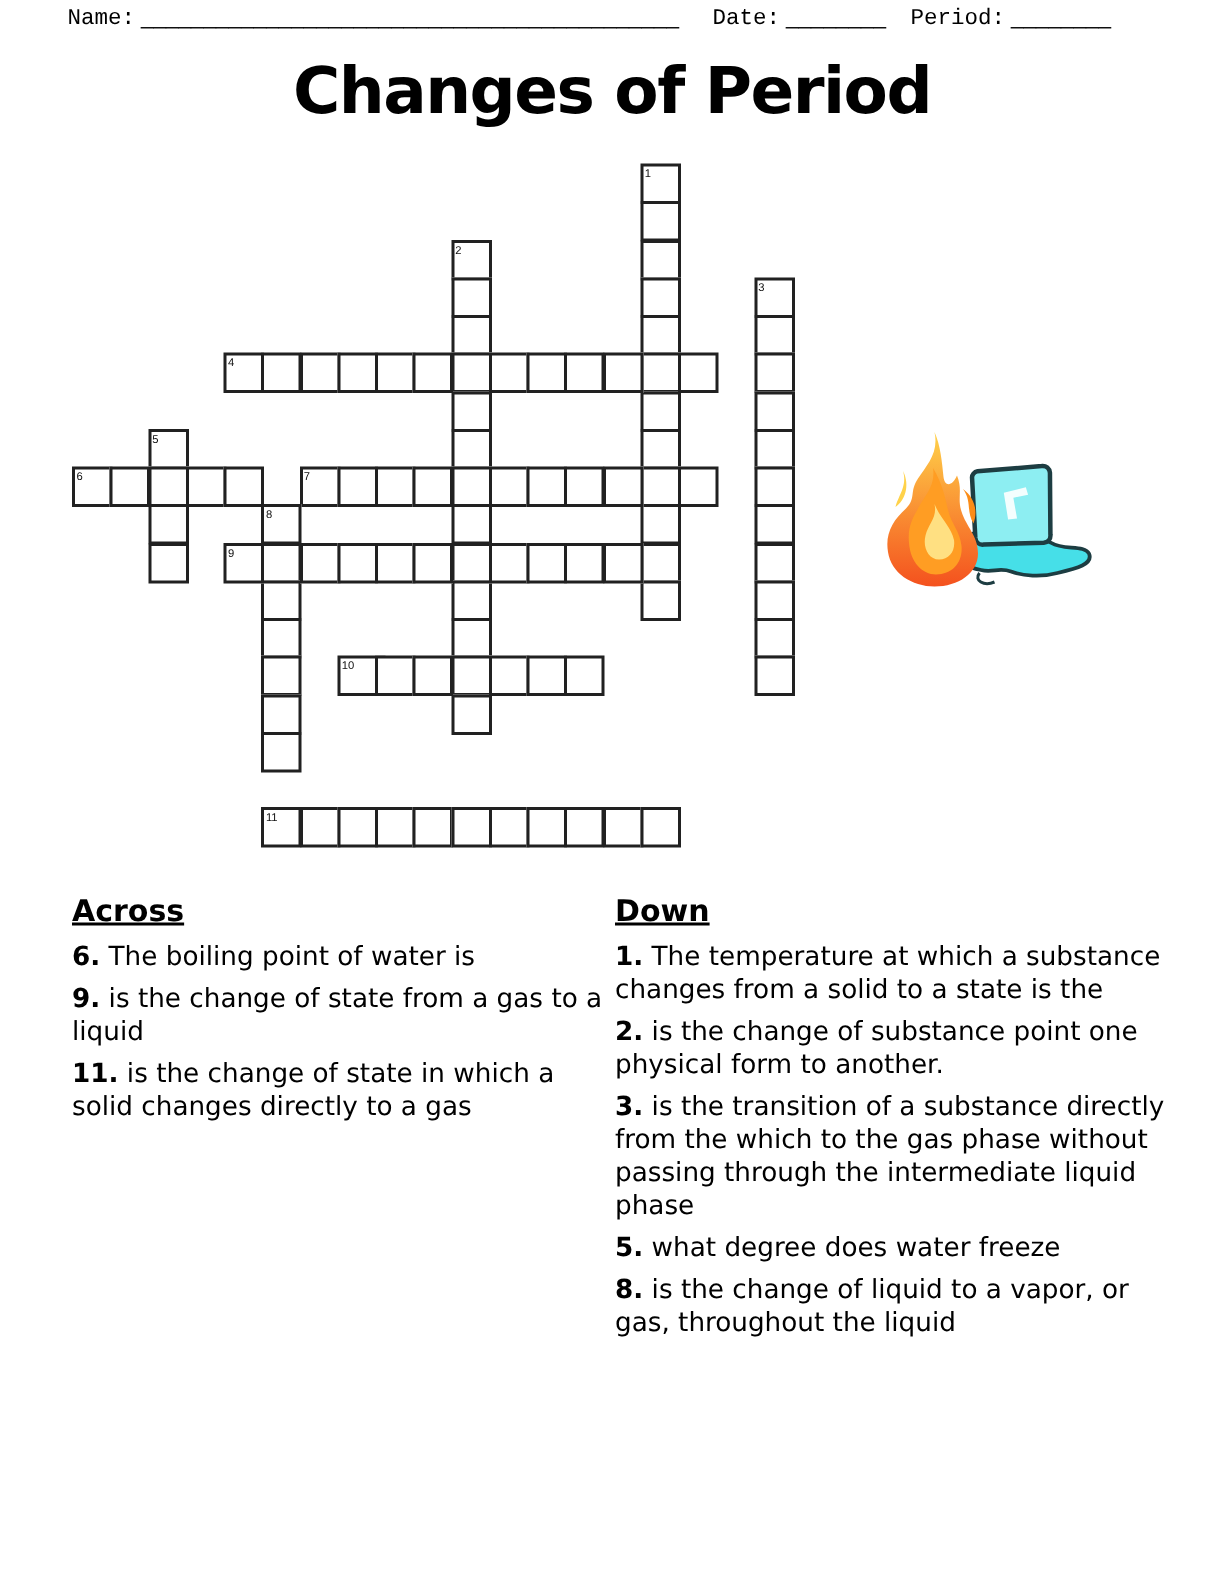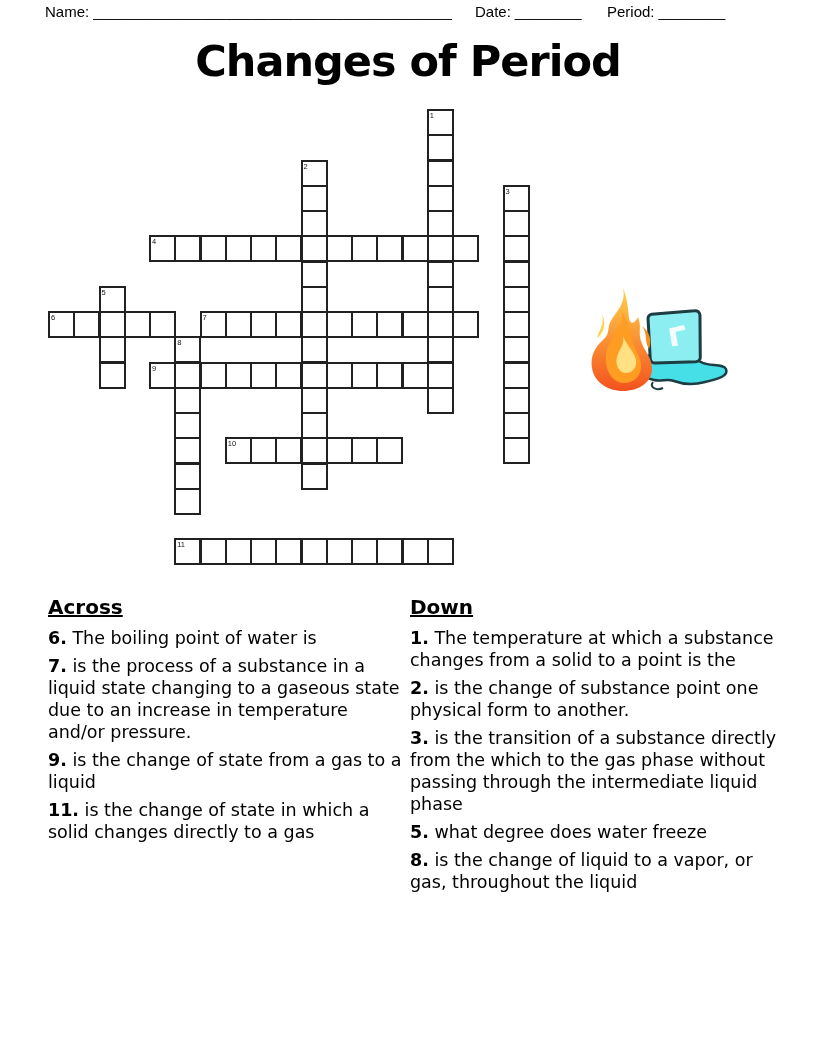--- a/index.html
+++ b/index.html
@@ -4,21 +4,21 @@
 <style>
   html,body{margin:0;padding:0;background:#fff;}
   .page{position:relative;width:816px;height:1056px;background:#ffffff;overflow:hidden;
         font-family:"Liberation Sans",sans-serif;color:#000;}
 
   
   .hdr-field{position:absolute;top:3px;font-size:15px;white-space:nowrap;color:#000;}
   #name-field{left:45px;}
   #date-field{left:475px;}
   #period-field{left:607px;}
-  .hdr-label{margin-right:4px;}
+  .hdr-label{margin-right:4px;font-family:Liberation Mono, monospace;}
   .blank-line{color:#000;}
 
   
   .title{position:absolute;top:33px;left:0;width:816px;text-align:center;
          font-family:"DejaVu Sans","Liberation Sans",sans-serif;
          font-weight:700;font-size:43px;letter-spacing:-1px;line-height:56px;}
 
   
   .grid{position:absolute;left:48px;top:109px;width:484px;height:458px;}
   .cell{position:absolute;width:27px;height:27px;box-sizing:border-box;
@@ -202,30 +202,29 @@
         <path d="M44,28 C46,40 38,47 34,55 C30,62 27,68 28,78 C29,91 37,99 46,99 C57,99 64,91 63,80 C62,70 56,65 54,56 C52,47 50,38 44,28 Z" fill="#ff9d23"></path>
         <path d="M45,52 C47,61 41,65 39,73 C37,81 41,89 48,89 C55,89 59,83 58,76 C56,67 49,62 45,52 Z" fill="#ffe082"></path>
       </g>
     </svg>
   </div>
 
   <div class="clues" id="across-col">
     <h2>Across</h2>
     <div id="across-list">
         <p class="clue"><span class="clue-num">6.</span><span> The boiling point of water is</span></p>
-        <p class="clue"><span class="clue-num">7.</span><span> is the process of a substance in a liquid state changing to a gaseous state due to an increase in temperature and/or pressure.</span></p>
         <p class="clue"><span class="clue-num">9.</span><span> is the change of state from a gas to a liquid</span></p>
         <p class="clue"><span class="clue-num">11.</span><span> is the change of state in which a solid changes directly to a gas</span></p>
       </div>
   </div>
 
   <div class="clues" id="down-col">
     <h2>Down</h2>
     <div id="down-list">
-        <p class="clue"><span class="clue-num">1.</span><span> The temperature at which a substance changes from a solid to a point is the</span></p>
+        <p class="clue"><span class="clue-num">1.</span><span> The temperature at which a substance changes from a solid to a state is the</span></p>
         <p class="clue"><span class="clue-num">2.</span><span> is the change of substance point one physical form to another.</span></p>
         <p class="clue"><span class="clue-num">3.</span><span> is the transition of a substance directly from the which to the gas phase without passing through the intermediate liquid phase</span></p>
         <p class="clue"><span class="clue-num">5.</span><span> what degree does water freeze</span></p>
         <p class="clue"><span class="clue-num">8.</span><span> is the change of liquid to a vapor, or gas, throughout the liquid</span></p>
       </div>
   </div>
 
 </div>
 
 </body></html>

